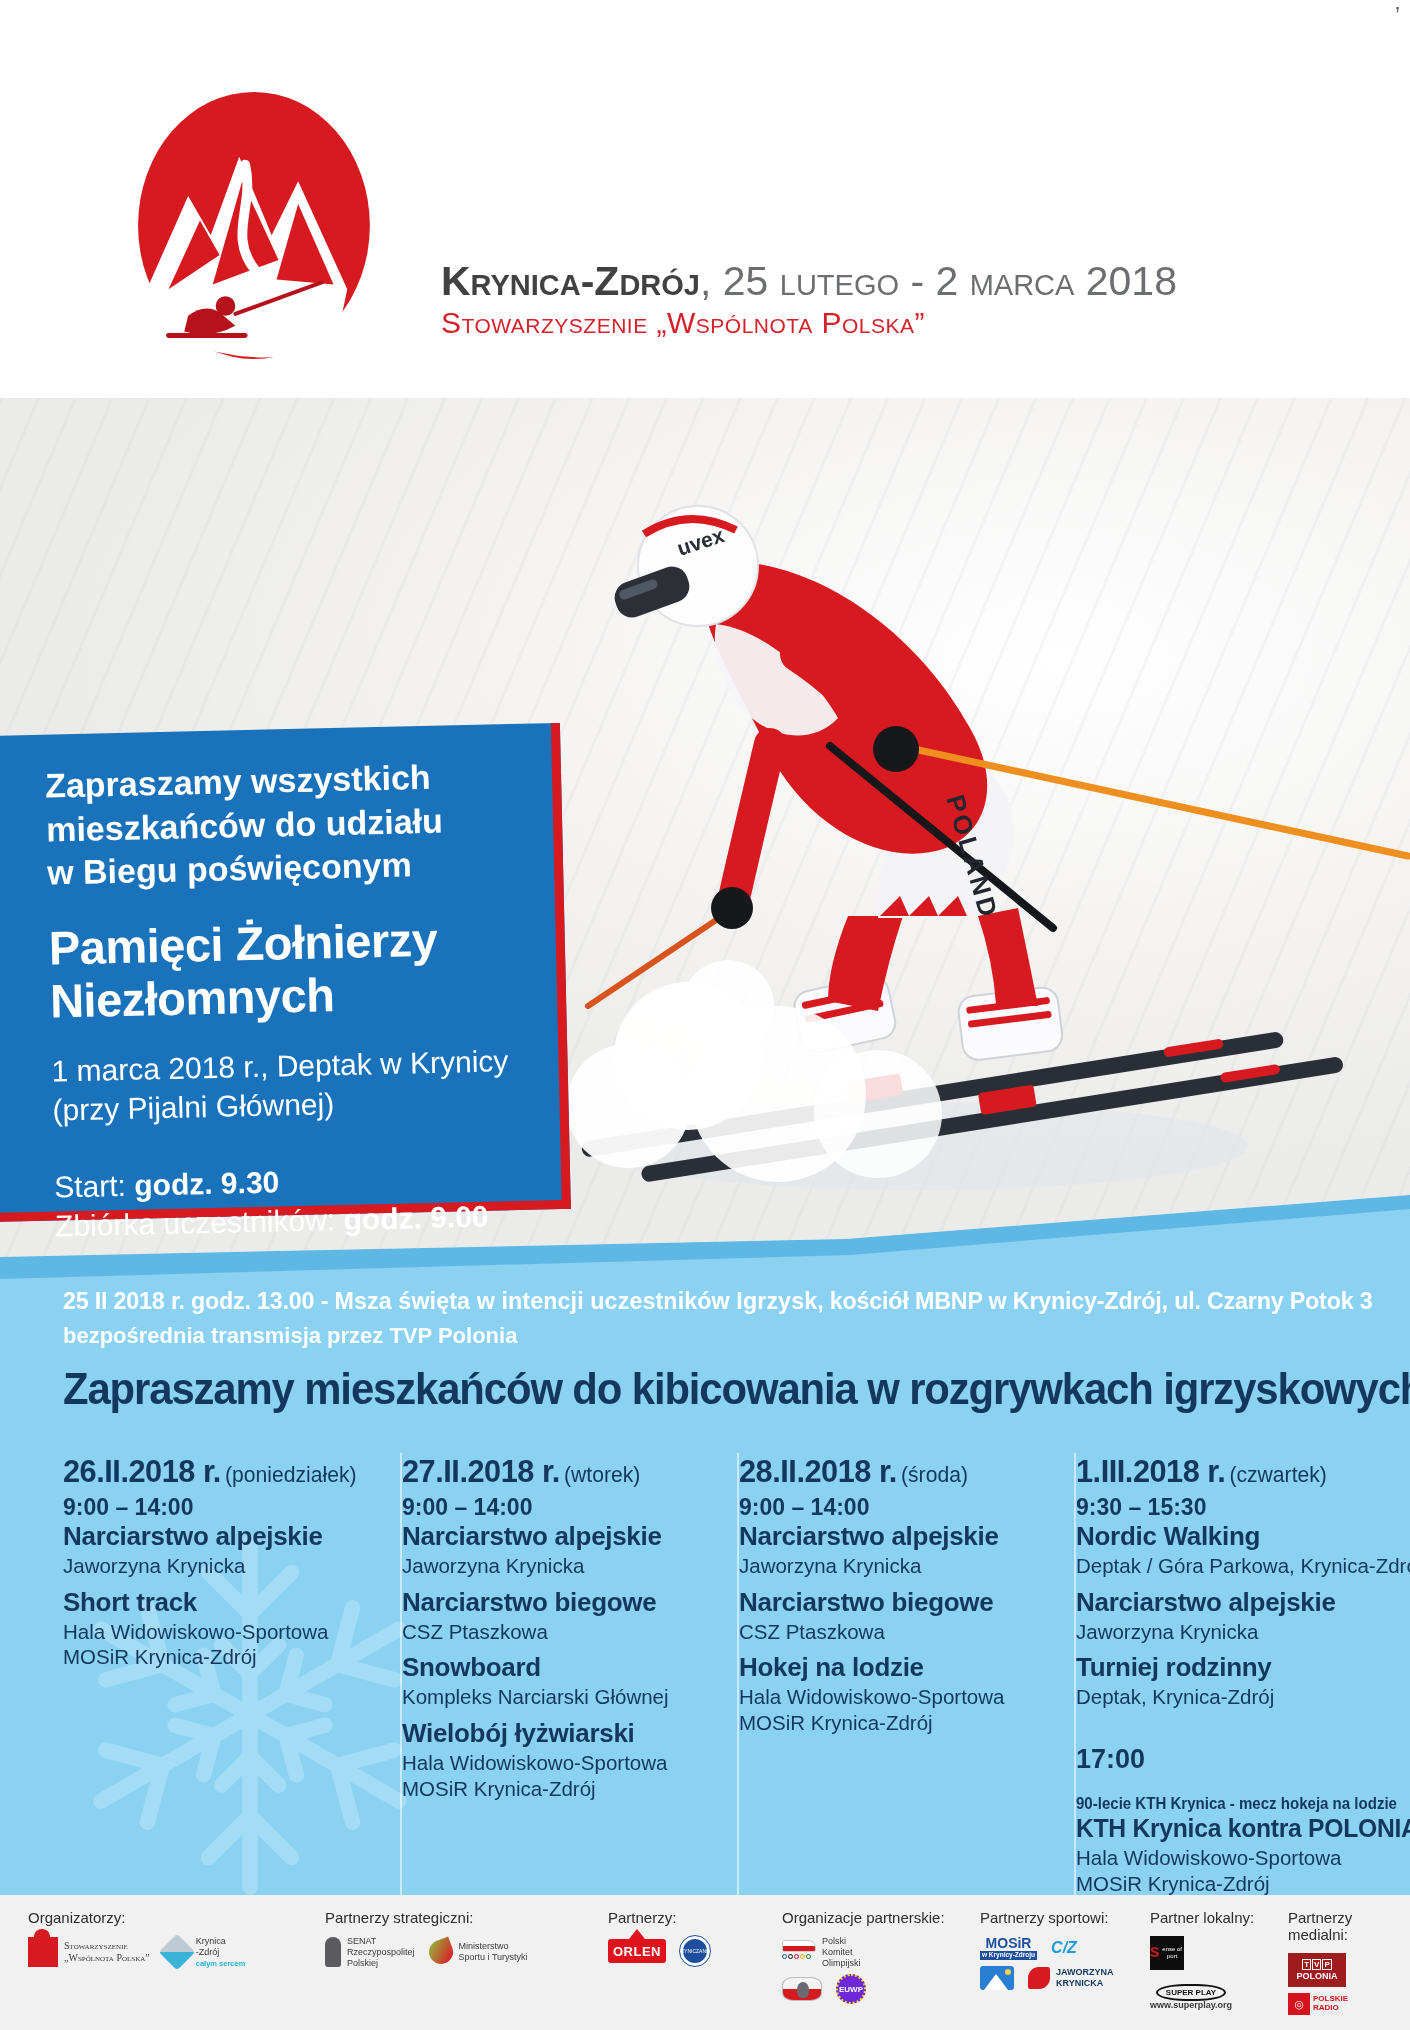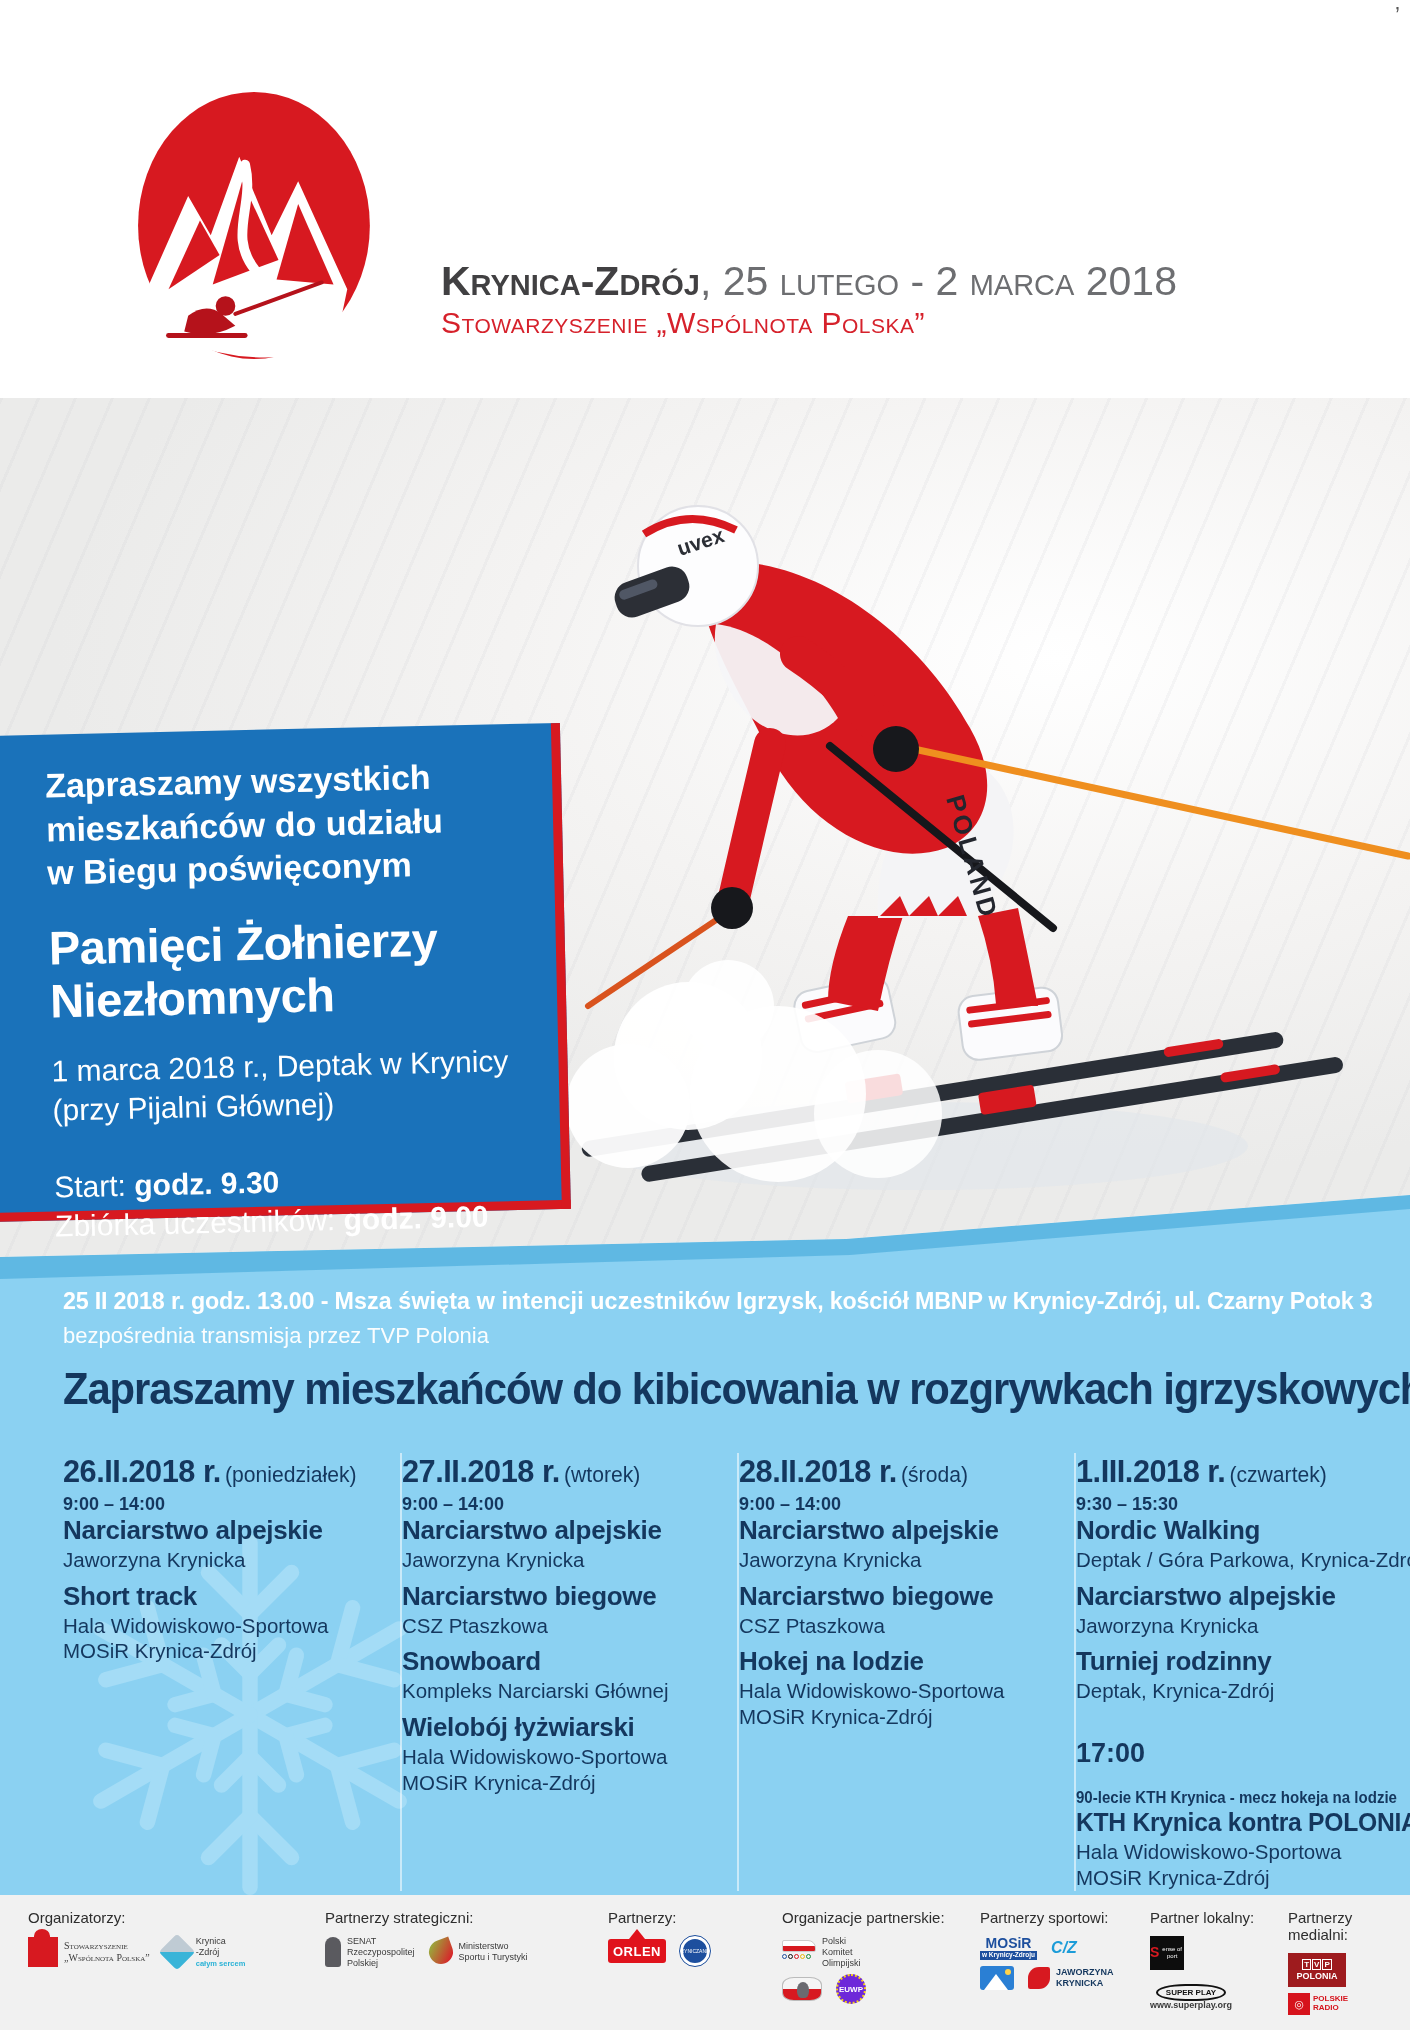--- a/index.html
+++ b/index.html
@@ -39,30 +39,30 @@
   .invite .sched.first{margin-top:38px;}
 
   
   .bottom{position:absolute;top:1195px;left:0;width:1410px;height:700px;background:#8bd1f2;overflow:hidden;
           clip-path:polygon(0 62px,60% 44px,100% 0,100% 100%,0 100%);color:#ffffff;}
   .edgeband{position:absolute;top:0;left:0;width:1410px;height:100px;}
   .flake{position:absolute;left:-70px;top:330px;width:640px;height:380px;}
   .mass{position:absolute;left:63px;top:92px;font-size:24px;font-weight:bold;white-space:nowrap;
         transform:scaleX(.97);transform-origin:left center;letter-spacing:-.2px;}
   .mass .em{letter-spacing:.1px;}
-  .transmission{position:absolute;left:63px;top:128px;font-size:22px;font-weight:normal;opacity:.97;}
+  .transmission{position:absolute;left:63px;top:128px;font-size:22px;font-weight:bold;opacity:.97;}
   .headline{position:absolute;left:63px;top:168px;font-size:45px;font-weight:bold;color:#14375e;
             white-space:nowrap;letter-spacing:-1.2px;transform:scaleX(.93);transform-origin:left center;}
   .columns{position:absolute;left:63px;top:258px;width:1330px;display:flex;align-items:stretch;color:#14375e;}
   .col{flex:0 0 337px;min-height:438px;padding-right:8px;}
   .col + .col{border-left:2px solid rgba(255,255,255,.55);flex-basis:337px;}
   .dateline{white-space:nowrap;transform:scaleX(.96);transform-origin:left center;}
   .date{font-size:32px;font-weight:bold;letter-spacing:-.5px;}
   .weekday{font-size:22px;font-weight:normal;}
-  .time{font-size:18px;font-weight:bold;margin-top:4px;}
+  .time{font-size:23px;font-weight:bold;margin-top:4px;}
   .events{}
   .event{margin-bottom:8px;}
   .etitle{font-size:26px;font-weight:bold;letter-spacing:-.3px;}
   .evenue{font-size:20.5px;font-weight:normal;line-height:1.25;white-space:pre-line;margin-top:1px;}
   .xtime{font-size:27px;font-weight:bold;margin-top:34px;}
   .xnote{font-size:16px;font-weight:bold;margin-top:20px;white-space:nowrap;transform:scaleX(.94);transform-origin:left center;}
   .xtitle{font-size:26px;font-weight:bold;white-space:nowrap;transform:scaleX(.95);transform-origin:left center;letter-spacing:-.3px;}
 
   
   .footer{position:absolute;top:1895px;left:0;width:1410px;height:135px;background:#f1f1f1;color:#2d2d2d;}

